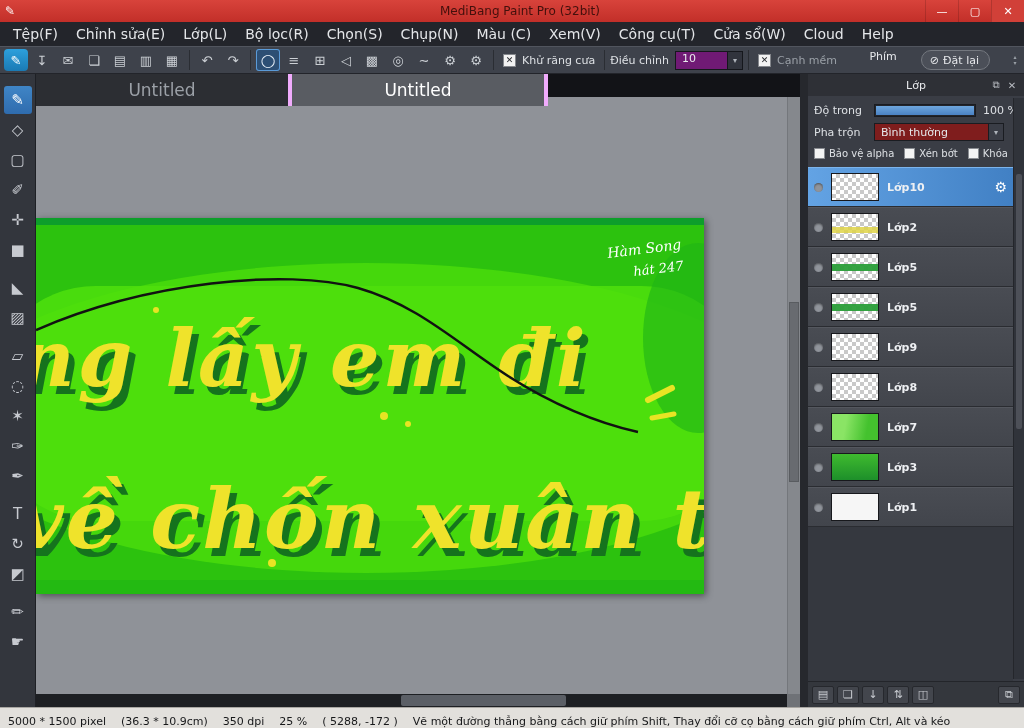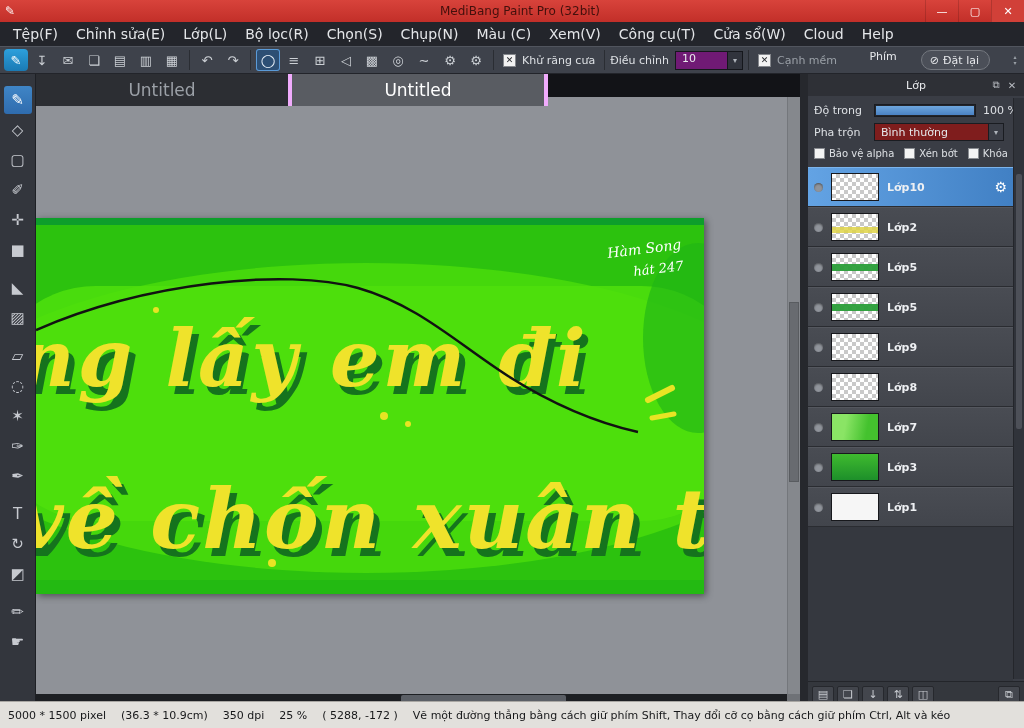--- a/index.html
+++ b/index.html
@@ -104,22 +104,22 @@
 
   .panel-scroll { position:absolute; top:24px; right:0; bottom:28px; width:11px; background:#30333a; border-left:1px solid #24262b; }
   .panel-scroll .sthumb { position:absolute; left:2px; right:2px; top:76px; height:255px; background:#4d5058; border-radius:2px; }
 
   .panel-footer { height:26px; flex:none; background:#34373d; border-top:1px solid #23252a; display:flex; align-items:center; padding:0 4px; gap:3px; }
   .fbtn { width:22px; height:18px; background:#43464d; border:1px solid #26282d; border-radius:2px; color:#c9ccd1;
     font-size:11px; display:flex; align-items:center; justify-content:center; }
   .fbtn.corner { margin-left:auto; }
 
   
-  .statusbar { position:absolute; left:0; right:0; bottom:0; height:27px; background:#e2e0dc; border-top:1px solid #a9a7a3;
-    display:flex; align-items:center; padding-left:8px; font-size:11px; color:#17181a; white-space:nowrap; overflow:hidden; }
+  .statusbar { position:absolute; left:0; right:0; bottom:0; height:21px; background:#e2e0dc; border-top:1px solid #a9a7a3;
+    display:flex; align-items:flex-end; padding-left:8px; font-size:11px; color:#17181a; white-space:nowrap; overflow:hidden; }
   .status-seg { margin-right:15px; flex:none; }
 </style>
 </head>
 <body>
 
 <div class="window">
 
   <div class="titlebar">
     <span class="app-icon">✎</span>
     <span class="title-text">MediBang Paint Pro (32bit)</span>

